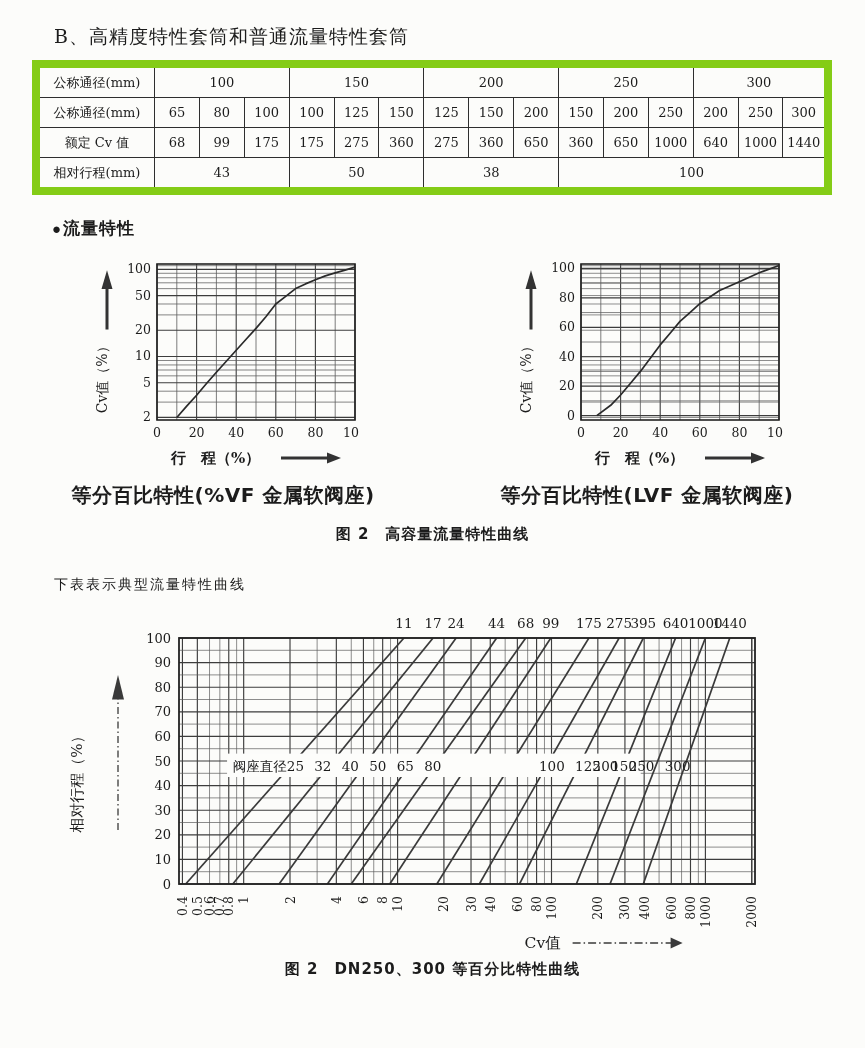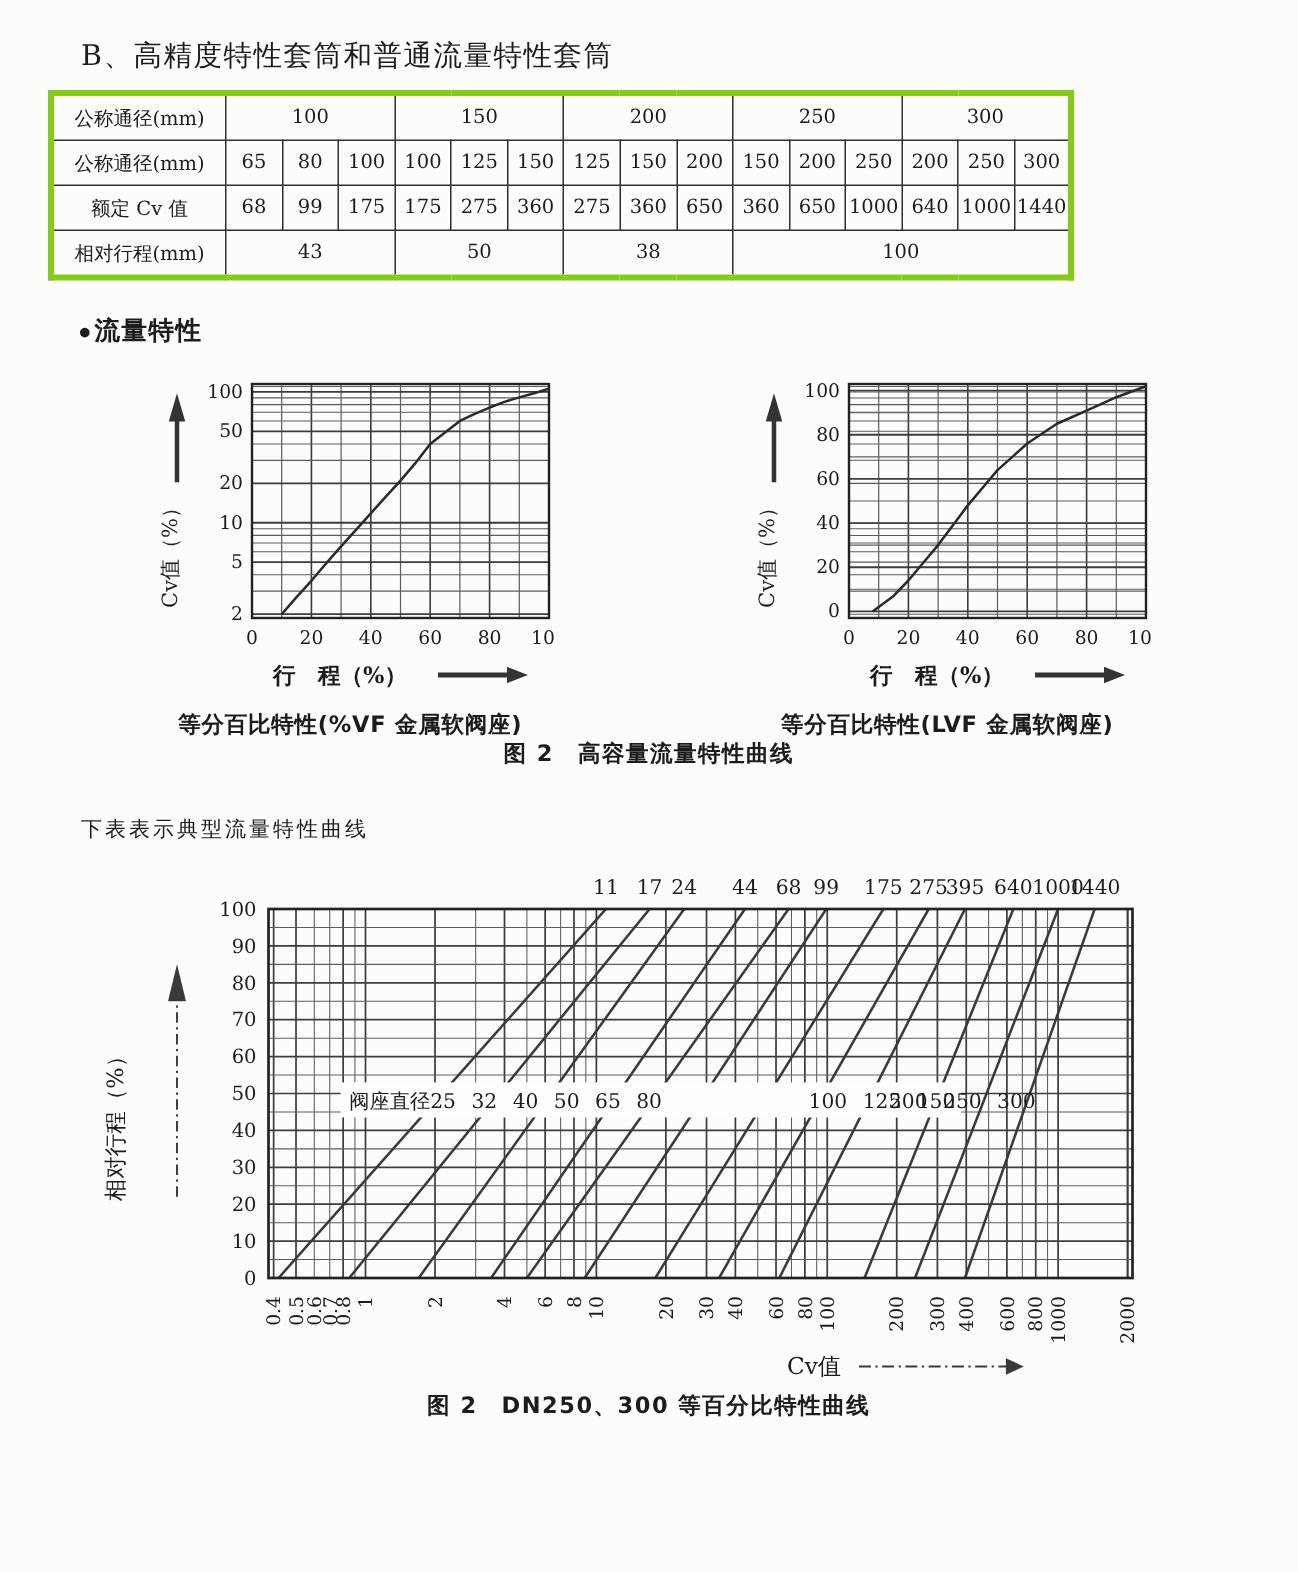--- a/index.html
+++ b/index.html
@@ -8,47 +8,47 @@
     background:#fcfcfa;
     color:#1c1c1c;
     font-family:"DejaVu Serif","Liberation Serif",serif;
     overflow:hidden;
   }
   .page{padding:20px 32px 0 32px;}
   .heading-b{
     font-size:19px; margin:4px 0 10px 22px; letter-spacing:1px;
   }
   table.specs{
-    width:684px; border-collapse:collapse; table-layout:fixed;
-    border:4px solid #84cc16; margin-top:6px;
+    width:800px; border-collapse:collapse; table-layout:fixed;
+    border:8px solid #84cc16; margin-top:6px;
   }
   table.specs td,table.specs th{
     border:1px solid #2e2e2e; text-align:center;
     font-size:13px; font-weight:normal; height:29px; padding:0 1px;
     white-space:nowrap; overflow:hidden;
   }
   .flow-title{
     margin:22px 0 0 20px;
     font-family:Liberation Serif, serif;
     font-weight:bold; font-size:17px; letter-spacing:1px;
   }
   .flow-title .bullet{font-size:15px; margin-right:1px;}
   .intro{font-size:14px; margin:14px 0 0 22px; letter-spacing:2px;}
   .charts-row{
     display:flex; justify-content:center; gap:126px; margin-top:12px;
   }
   figure.chart-fig{margin:0; text-align:center;}
   .chart-cap{
     font-family:"DejaVu Sans","Liberation Sans",sans-serif;
-    font-weight:bold; font-size:15px; margin-top:6px; letter-spacing:0.5px;
+    font-weight:bold; font-size:20px; margin-top:6px; letter-spacing:0.5px;
   }
   .fig-cap{
     text-align:center;
     font-family:"DejaVu Sans","Liberation Sans",sans-serif;
-    font-weight:bold; font-size:15px; letter-spacing:1px;
+    font-weight:bold; font-size:15px; margin-top:16px; letter-spacing:1px;
   }
   .intro2{margin-top:32px;}
   svg text{fill:#1c1c1c;}
   svg .num{font-family:"DejaVu Serif","Liberation Serif",serif;}
   .big-chart{display:block; margin:8px 0 0 14px;}
   .big-cap{margin-top:4px;}
 </style>
 </head>
 <body>
 

